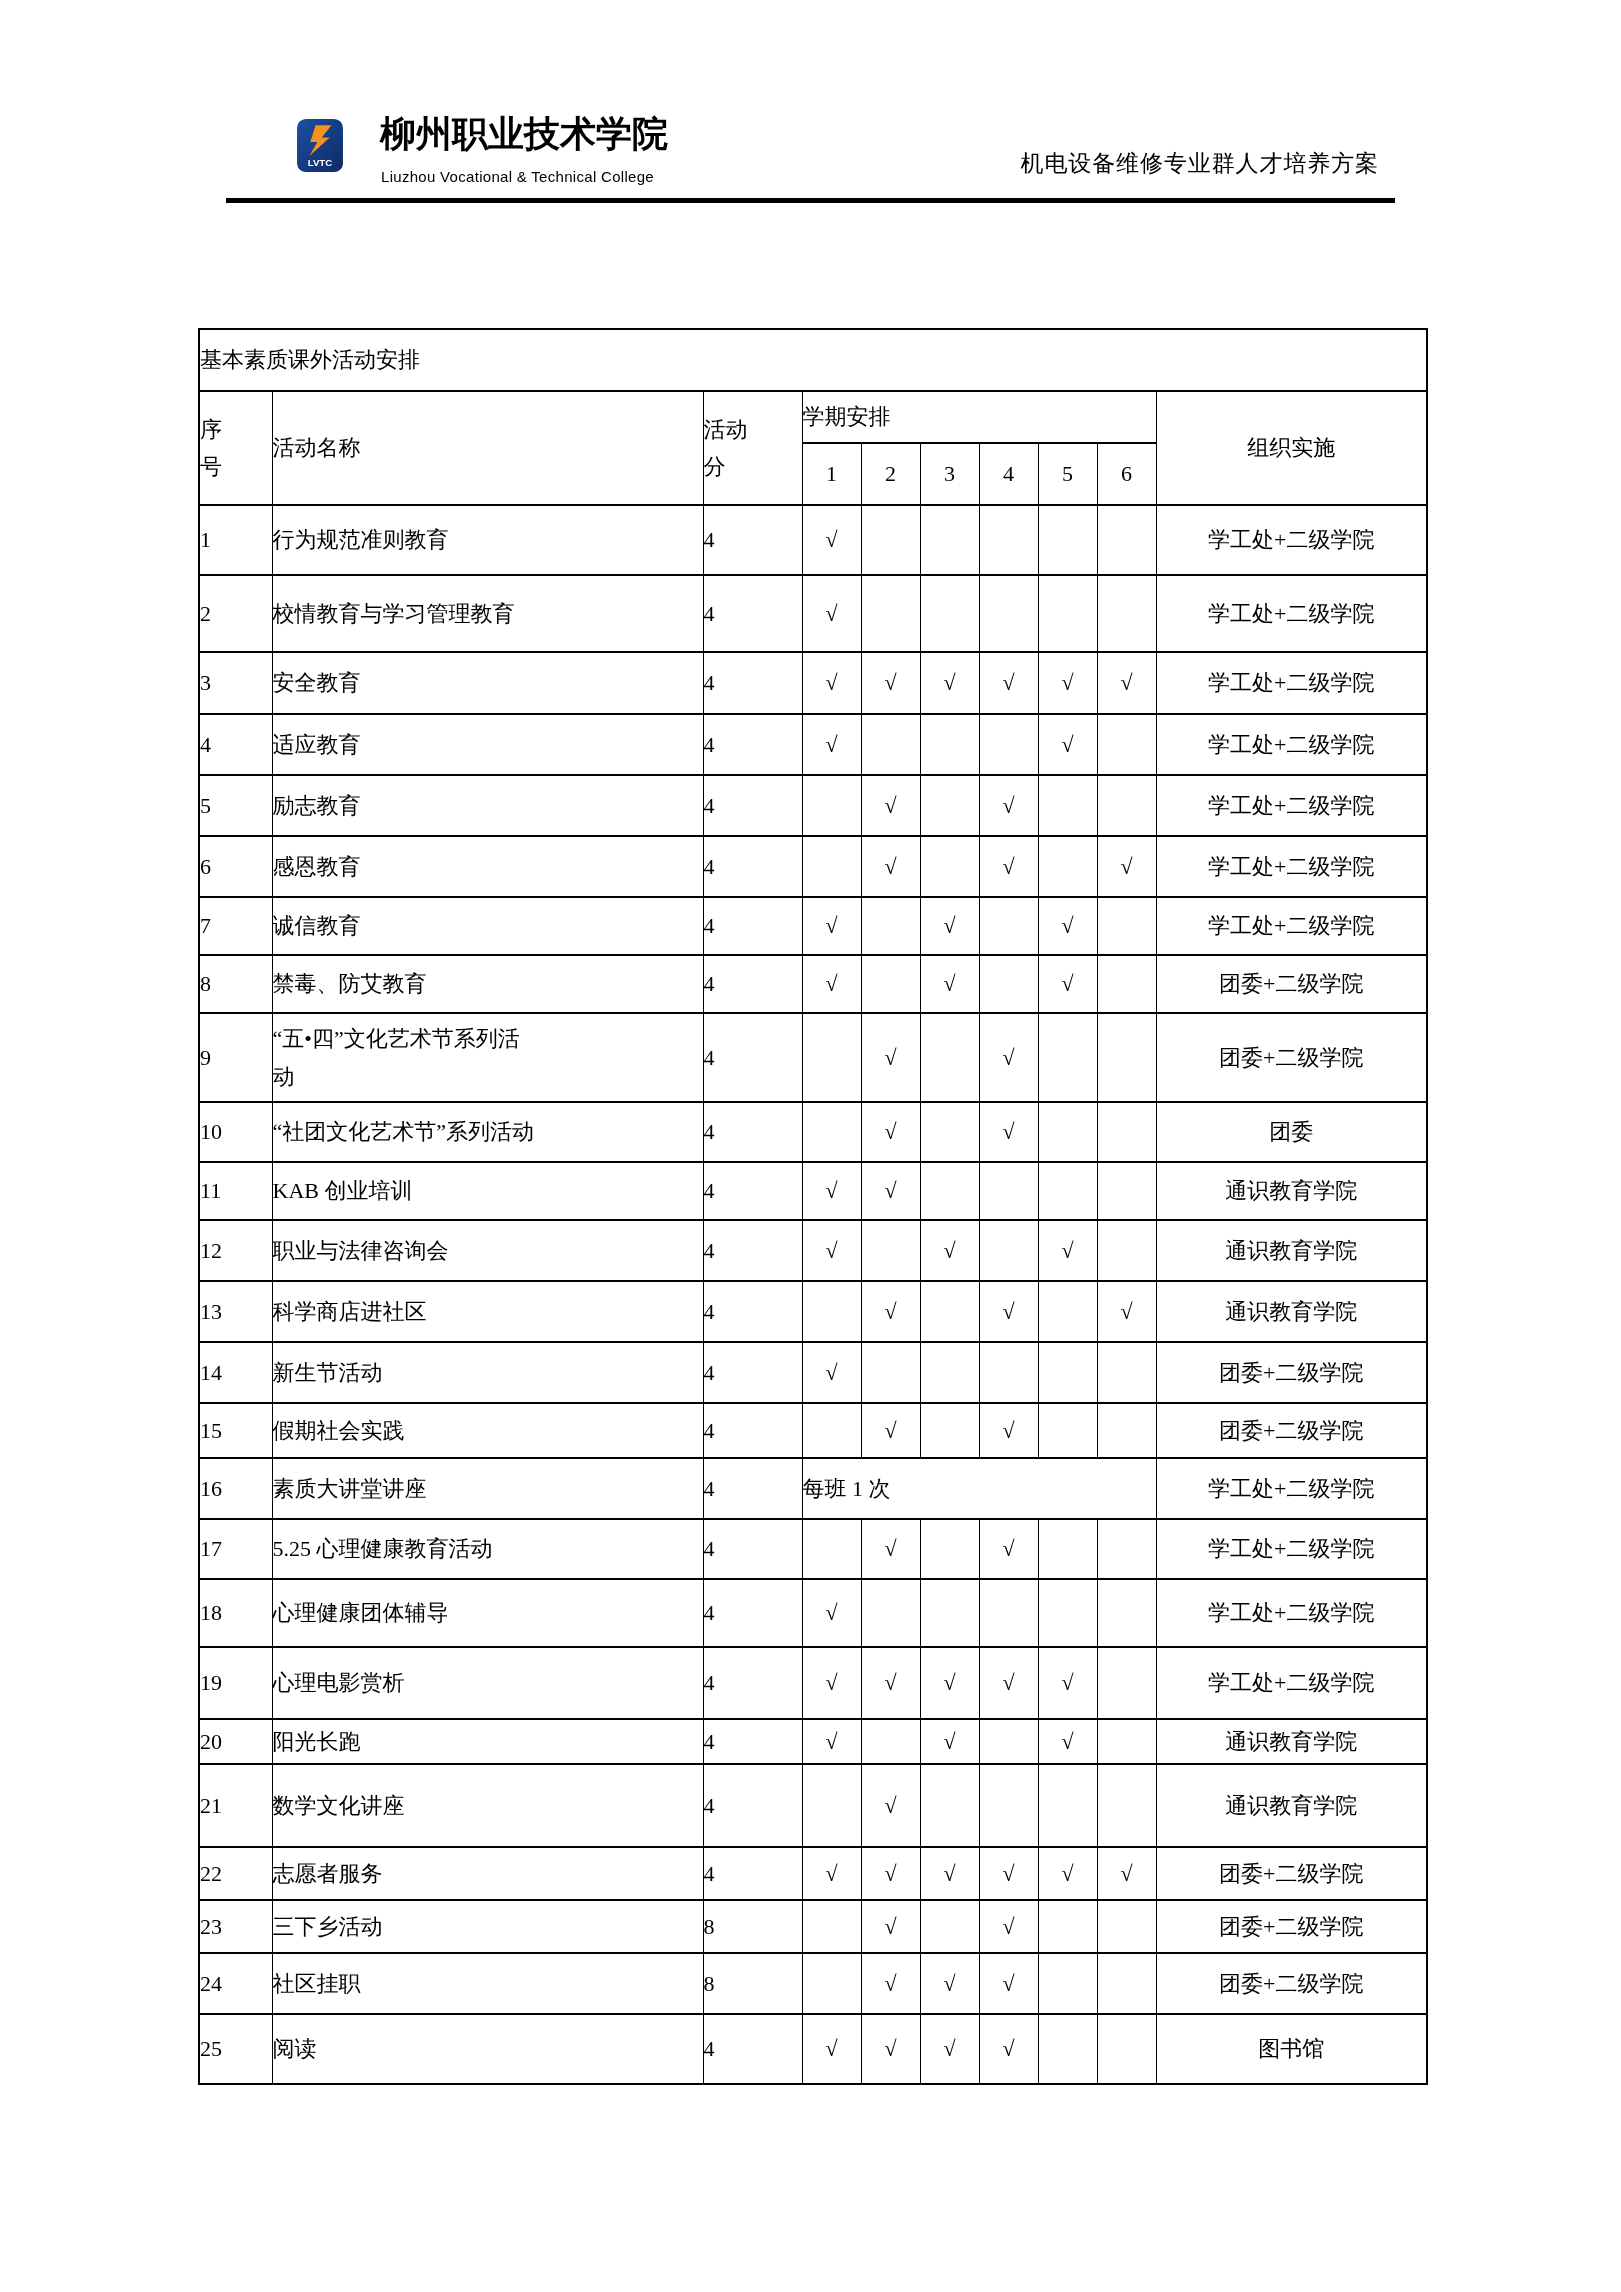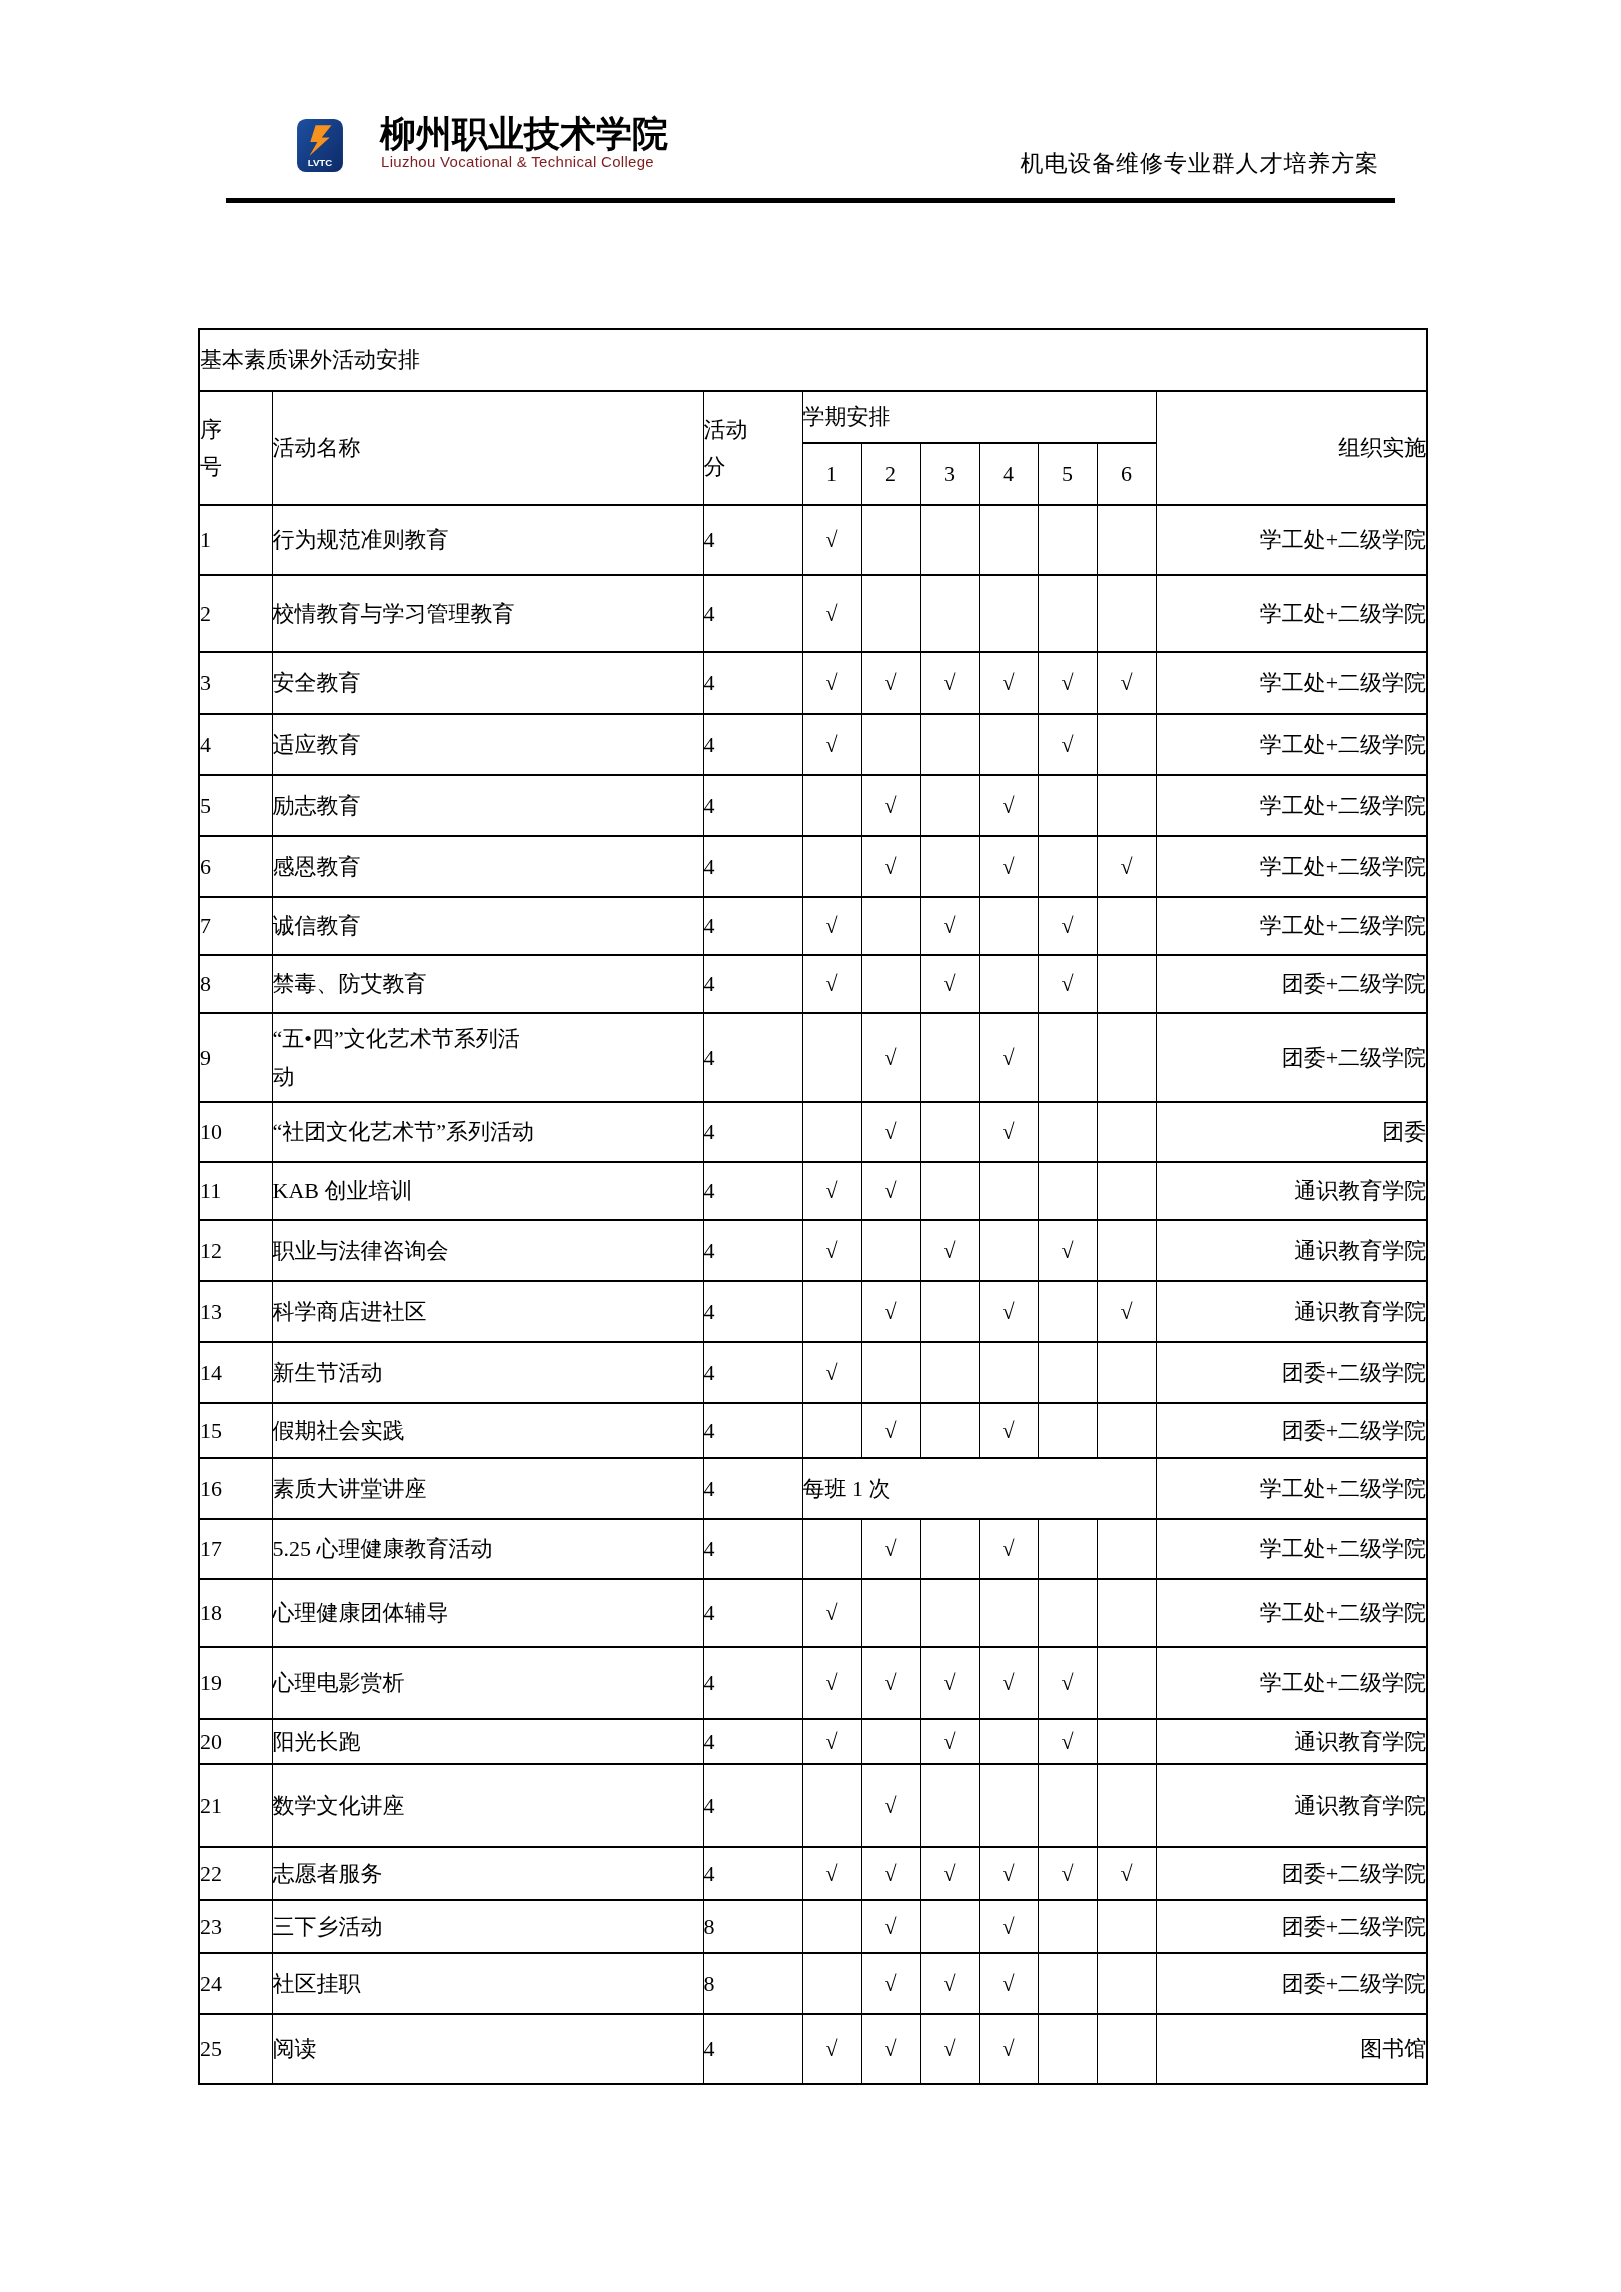--- a/index.html
+++ b/index.html
@@ -8,21 +8,21 @@
     font-family:"Liberation Serif","DejaVu Serif",serif; color:#000;
     overflow:hidden; margin:0 auto;
   }
   
   .logo-box { position:absolute; left:297px; top:119px; width:46px; height:53px; }
   .college-cn {
     position:absolute; left:380px; top:110px; font-size:36px; font-weight:bold;
     letter-spacing:0px; white-space:nowrap;
   }
   .college-en {
-    position:absolute; left:381px; top:153px; font-size:15px; color:#7f1d1d;
+    position:absolute; left:381px; top:168px; font-size:15px; color:#000000;
     font-family:"Liberation Sans","DejaVu Sans",sans-serif; letter-spacing:0.3px; white-space:nowrap;
   }
   .doc-title {
     position:absolute; right:243px; top:148px; font-size:23px; letter-spacing:0.9px; white-space:nowrap;
   }
   .header-rule { position:absolute; left:226px; top:198px; width:1169px; height:5.3px; background:#000; }
 
   
   .section-heading {
     position:absolute; left:325px; top:204px; font-size:28px; font-weight:bold; letter-spacing:0.9px;
@@ -44,21 +44,21 @@
     vertical-align:middle; font-weight:normal; font-size:22px; padding:0;
     overflow:hidden;
   }
   .caption-cell { text-align:left; padding-left:14.3px; }
   .c-no   { text-align:left; padding-left:14.3px; line-height:1.7; }
   .c-act  { text-align:left; padding-left:23px; line-height:1.7; }
   .c-score{ text-align:left; padding-left:21.4px; line-height:1.7; }
   .c-semgroup { text-align:left; padding-left:14.3px; }
   .c-sem  { text-align:center; }
   .c-semtext { text-align:left; padding-left:14.3px; }
-  .c-org  { text-align:right; padding-left:14.3px;margin-left:40px; }
+  .c-org  { text-align:center; padding-left:14.3px;margin-left:40px; }
   .pre { white-space:pre-line; }
   .bold { font-weight:bold; }
 </style>
 </head>
 <body>
 
 <div class="page">
 
   <div class="logo-box">
     <svg width="46" height="53" viewBox="0 0 52 60">

